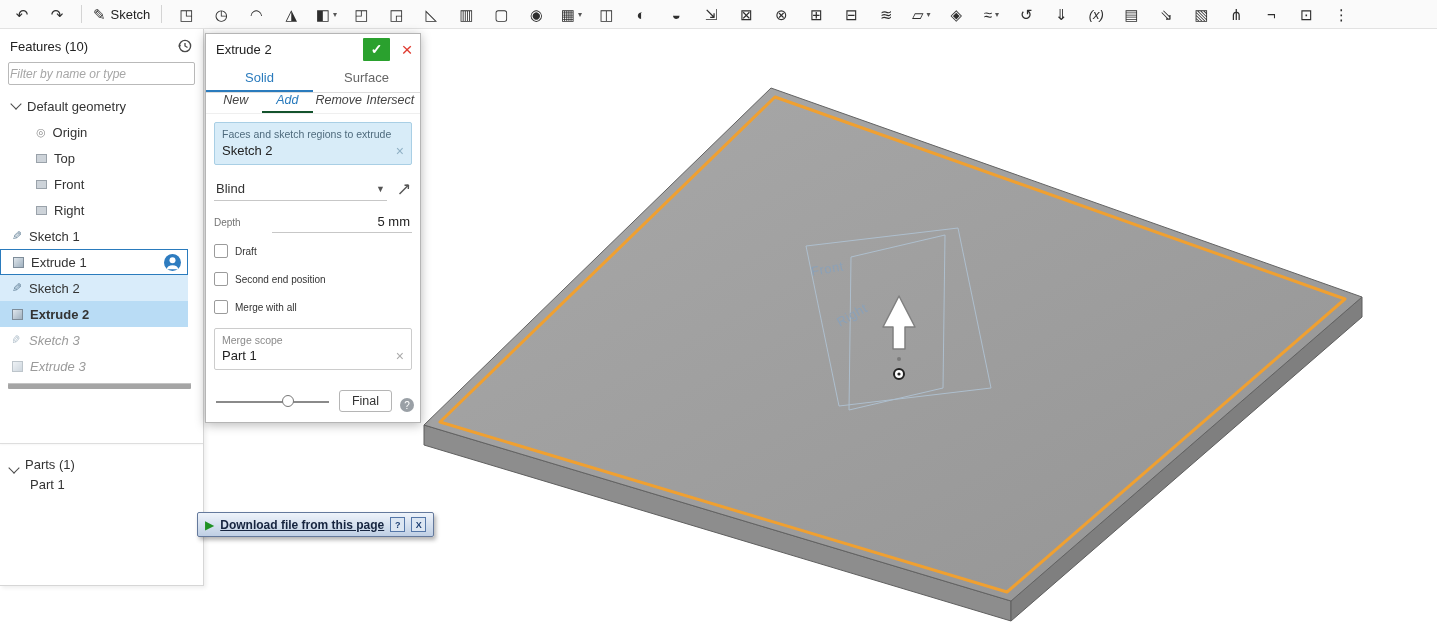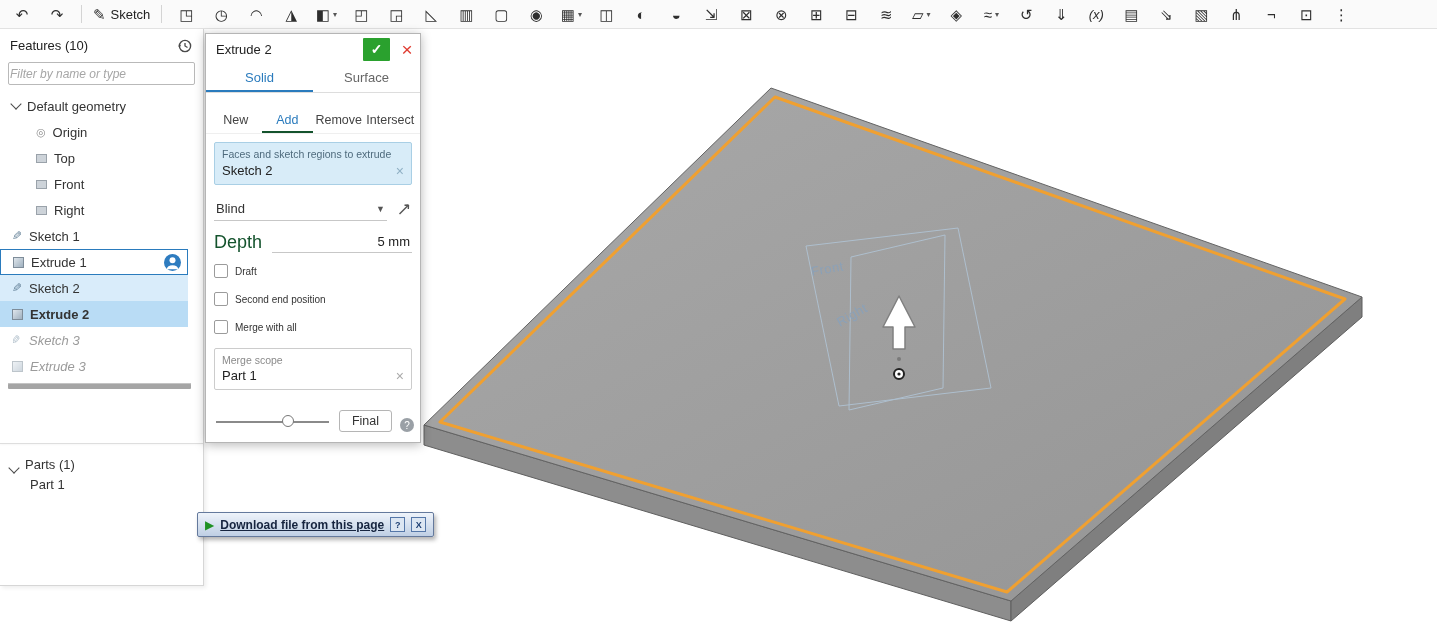--- a/index.html
+++ b/index.html
@@ -19,21 +19,21 @@
   .tb-glyph{font-size:15px;line-height:1;}
   .tb-label{font-size:13px;margin-left:5px;color:#222;}
   .tb-caret{font-size:8px;margin-left:3px;color:#555;}
   .tb-divider{width:1px;height:18px;background:#d4d4d4;margin:0 5px;flex:0 0 auto;}
   
   .features-panel{
     position:absolute;top:28px;left:0;width:203px;height:557px;background:#fff;
     border-right:1px solid #d6d6d6;border-bottom:1px solid #d6d6d6;
     box-shadow:2px 2px 4px rgba(0,0,0,.07);font-size:13px;z-index:3;
   }
-  .fp-header{display:flex;justify-content:space-between;padding:10px 10px 6px 10px;}
+  .fp-header{display:flex;align-items:center;justify-content:space-between;padding:10px 10px 6px 10px;}
   .fp-title{font-size:13px;color:#222;}
   .fp-filter{margin:2px 8px 0 8px;}
   .fp-filter input{
     width:100%;box-sizing:border-box;height:23px;border:1px solid #b9b9b9;border-radius:2px;
     padding:0 1px;font-size:12px;font-family:inherit;color:#333;outline:none;
   }
   .fp-filter input::placeholder{color:#a6a6a6;font-style:italic;}
   .tree{margin-top:8px;}
   .tree-row{display:flex;align-items:center;height:26px;padding-left:12px;gap:7px;
     margin-right:15px;box-sizing:border-box;position:relative;cursor:pointer;}
@@ -68,34 +68,34 @@
   .dlg-titlebar{display:flex;align-items:center;height:30px;padding-left:10px;}
   .dlg-title{flex:1;color:#222;}
   .dlg-accept{width:27px;height:23px;background:#2aa12e;color:#fff;display:flex;align-items:center;
     justify-content:center;font-size:14px;font-weight:bold;cursor:pointer;margin-right:6px;border-radius:1px;}
   .dlg-cancel{width:22px;height:23px;color:#e03c31;font-size:19px;line-height:1;display:flex;
     align-items:center;justify-content:center;cursor:pointer;margin-right:2px;}
   .dlg-tabs{display:flex;border-bottom:1px solid #ddd;}
   .dlg-tab{flex:1;text-align:center;padding:6px 0 5px 0;color:#666;cursor:pointer;border-bottom:2px solid transparent;}
   .dlg-tab.active{color:#2a7bbd;border-bottom:2px solid #2a7bbd;}
   .dlg-modes{display:flex;padding:0 4px;border-bottom:1px solid #efefef;}
-  .dlg-mode{flex:1;text-align:center;padding:20px 0 4px 0;font-size:12.5px;color:#444;cursor:pointer;border-bottom:2px solid transparent;}
+  .dlg-mode{flex:1;text-align:center;padding:0 0 4px 0;font-size:12.5px;color:#444;cursor:pointer;border-bottom:2px solid transparent;font-style:italic;}
   .dlg-mode.active{color:#2a7bbd;border-bottom:2px solid #14532d;}
   .dlg-body{padding:8px;}
   .sel-box{background:#d8ecf8;border:1px solid #a9cfe5;border-radius:2px;padding:5px 7px 6px 7px;position:relative;}
   .sel-label{font-size:10.5px;color:#4f6b7d;margin-bottom:3px;}
   .sel-value{font-size:13px;color:#222;}
   .sel-x{position:absolute;right:7px;bottom:6px;color:#8fb0c4;font-size:14px;line-height:1;cursor:pointer;}
   .dropdown-row{display:flex;align-items:center;margin-top:12px;}
   .dropdown{flex:1;border-bottom:1px solid #c7c7c7;padding:4px 2px;display:flex;
     justify-content:space-between;align-items:center;cursor:pointer;}
   .dd-caret{font-size:9px;color:#555;}
   .flip-icon{margin-left:9px;cursor:pointer;display:flex;}
   .depth-row{display:flex;align-items:center;margin-top:10px;}
-  .depth-label{width:58px;font-size:18px;color:#14532d;}
+  .depth-label{width:58px;font-size:10px;color:#737373;}
   .depth-field{flex:1;border-bottom:1px solid #c7c7c7;text-align:right;padding:3px 2px;color:#222;cursor:text;}
   .chk-row{display:flex;align-items:center;gap:7px;margin-top:8px;height:20px;font-size:10px;color:#333;}
   .chk{width:12px;height:12px;border:1px solid #9b9b9b;border-radius:2px;background:#fff;flex:0 0 auto;cursor:pointer;}
   .scope-box{border:1px solid #ccc;border-radius:2px;margin-top:11px;padding:5px 7px 6px 7px;position:relative;}
   .scope-label{font-size:10.5px;color:#8a8a8a;}
   .scope-value{font-size:13px;margin-top:2px;color:#222;}
   .scope-x{position:absolute;right:7px;bottom:6px;color:#aaa;font-size:14px;line-height:1;cursor:pointer;}
   .dlg-footer{display:flex;align-items:center;padding:12px 6px 10px 8px;gap:8px;}
   .slider{flex:1;position:relative;height:14px;cursor:pointer;}
   .slider-track{position:absolute;left:2px;right:2px;top:7px;height:2px;background:#8a8a8a;}

